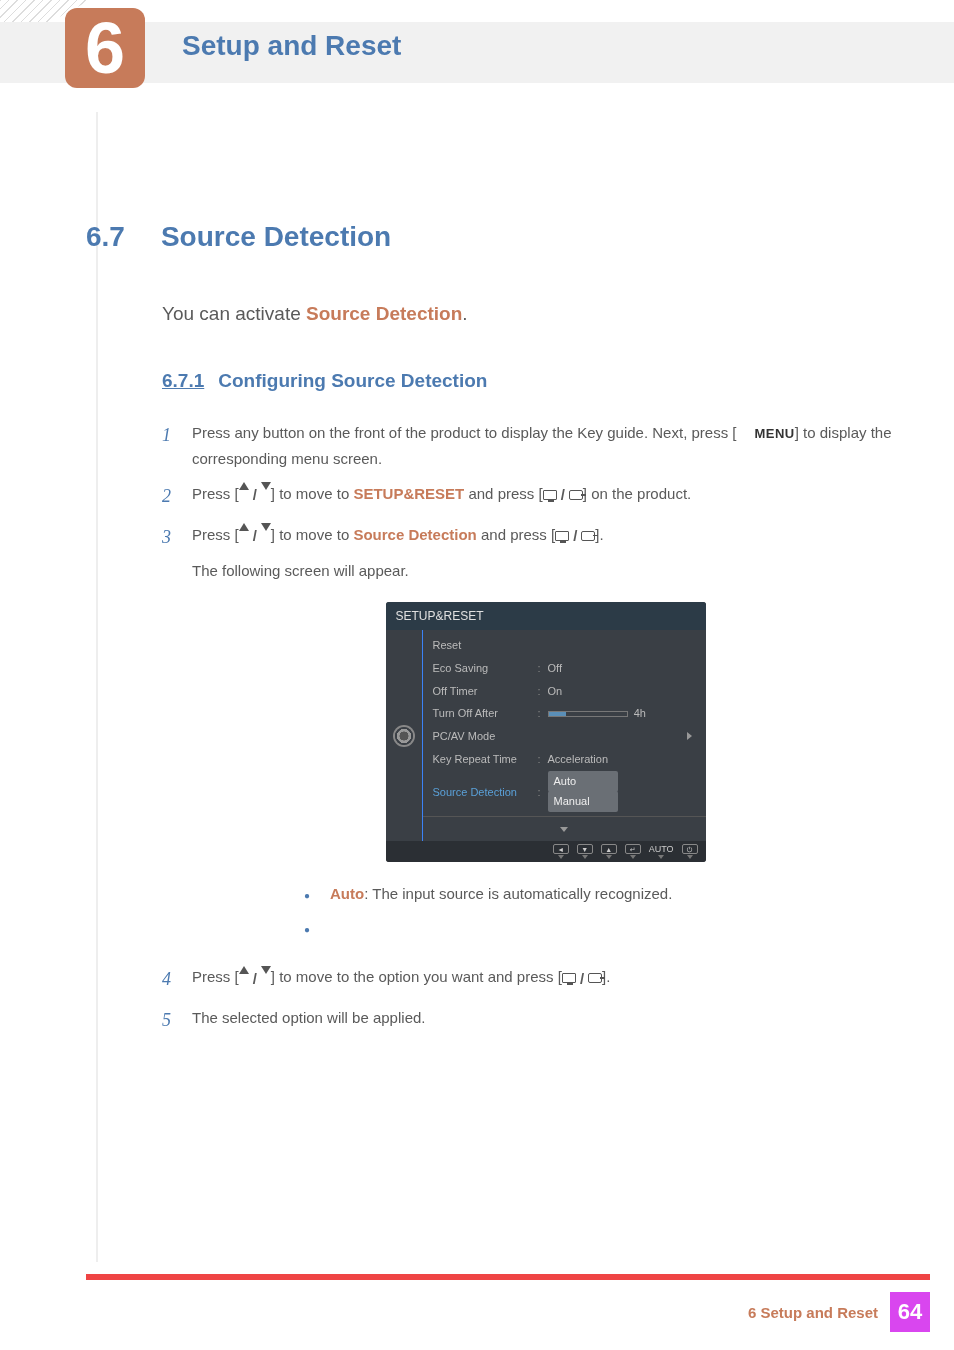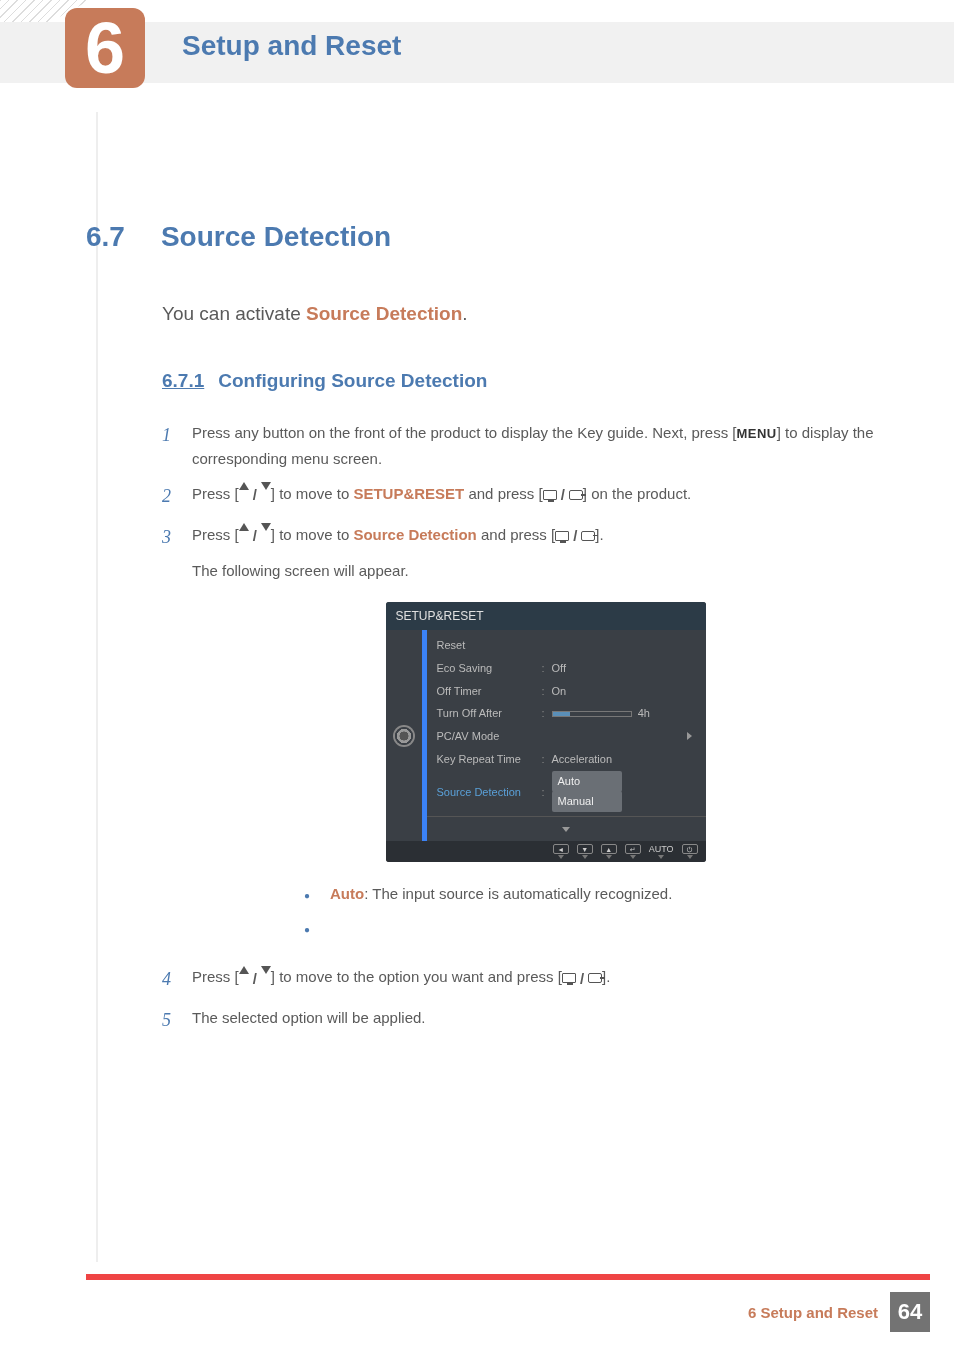--- a/index.html
+++ b/index.html
@@ -96,21 +96,21 @@
   }
   .step-num {
     font-style: italic;
     font-family: Georgia, serif;
     color: #4c7ab0;
     font-size: 18px;
     width: 30px;
     flex-shrink: 0;
   }
   .step-body { flex: 1; }
-  .menu-label { font-weight: bold; font-size: 13px; letter-spacing: 0.5px; color: #333; }
+  .menu-label { font-weight: bold; font-size: 13px; letter-spacing: 0.5px; color: #333; padding-left: 18px; }
   .nav-icons {
     display: inline-flex;
     vertical-align: middle;
     gap: 2px;
   }
   .tri-up, .tri-down {
     width: 0; height: 0;
     border-left: 5px solid transparent;
     border-right: 5px solid transparent;
   }
@@ -178,21 +178,21 @@
     justify-content: center;
   }
   .gear {
     width: 18px; height: 18px;
     border-radius: 50%;
     background: radial-gradient(circle, #555 35%, #999 36%, #999 55%, #3a3f45 56%);
     box-shadow: 0 0 0 2px #888;
   }
   .osd-rows {
     flex: 1;
-    border-left: 5px solid #3b82f6;
+    border-left: 1px solid #3b82f6;
     padding: 4px 0;
   }
   .osd-row {
     display: flex;
     padding: 2px 10px;
     align-items: center;
   }
   .osd-label { width: 105px; }
   .osd-colon { width: 10px; color: #888; }
   .osd-val { flex: 1; }
@@ -294,21 +294,21 @@
     padding-top: 12px;
     display: flex;
     justify-content: flex-end;
     align-items: center;
     gap: 12px;
     font-size: 15px;
     color: #c77b5a;
     font-weight: bold;
   }
   .page-box {
-    background: #737373;
+    background: #d946ef;
     color: #fff;
     width: 40px; height: 40px;
     display: flex;
     align-items: center;
     justify-content: center;
     font-size: 22px;
   }
 </style>
 </head>
 <body>

